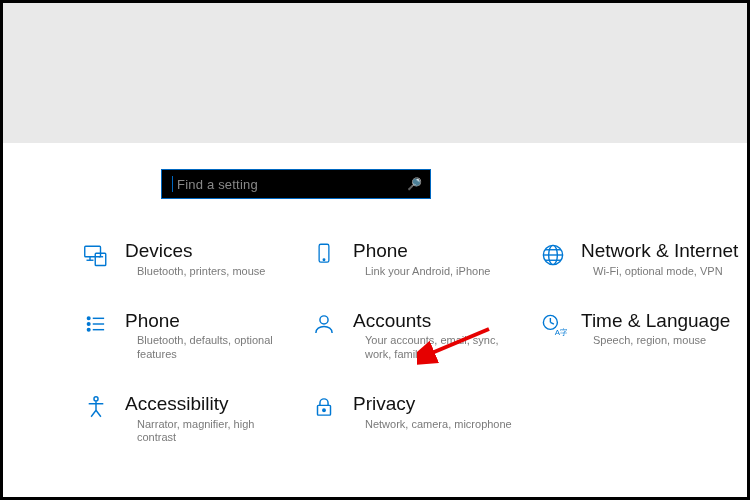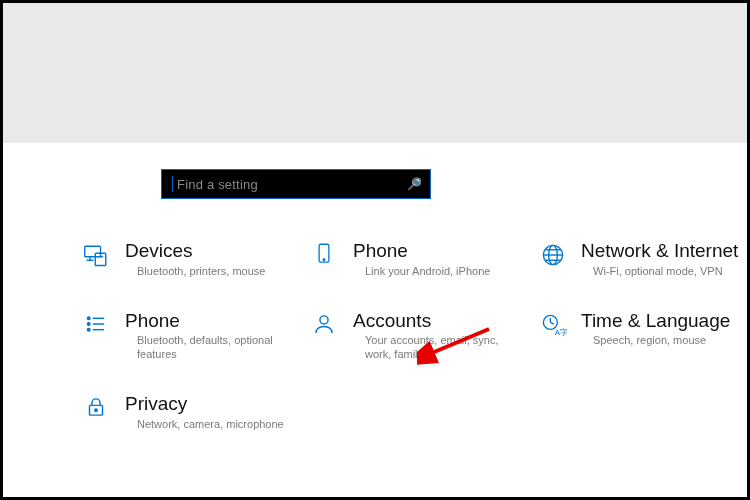--- a/index.html
+++ b/index.html
@@ -179,20 +179,35 @@
             <line x1="13" y1="13" x2="17" y2="15"></line>
           <text x="18" y="27" font-size="9" fill="#0078d4" stroke="none" font-family="Arial">A字</text>
         </svg>
       </div>
       <div class="tile-text">
         <div class="tile-title">Time &amp; Language</div>
         <div class="tile-desc">Speech, region, mouse</div>
       </div>
     </div>
 
+    <div class="tile">
+      <div class="tile-icon">
+        <svg viewBox="0 0 32 32" width="26" height="26" fill="none" stroke="#0078d4" stroke-width="1.8">
+          <circle cx="16" cy="6" r="2.5"></circle>
+          <line x1="16" y1="9" x2="16" y2="20"></line>
+          <line x1="7" y1="12" x2="25" y2="12"></line>
+          <line x1="16" y1="20" x2="10" y2="28"></line>
+          <line x1="16" y1="20" x2="22" y2="28"></line>
+        </svg>
+      </div>
+      <div class="tile-text">
+        <div class="tile-title">Accessibility</div>
+        <div class="tile-desc">Narrator, magnifier, high contrast</div>
+      </div>
+    </div>
 
 
     <div class="tile">
       <div class="tile-icon">
         <svg viewBox="0 0 32 32" width="26" height="26" fill="none" stroke="#0078d4" stroke-width="1.8">
           <rect x="8" y="14" width="16" height="12" rx="1"></rect>
           <path d="M11 14v-3a5 5 0 0 1 10 0v3"></path>
           <circle cx="16" cy="20" r="1.5" fill="#0078d4"></circle>
         </svg>
       </div>

